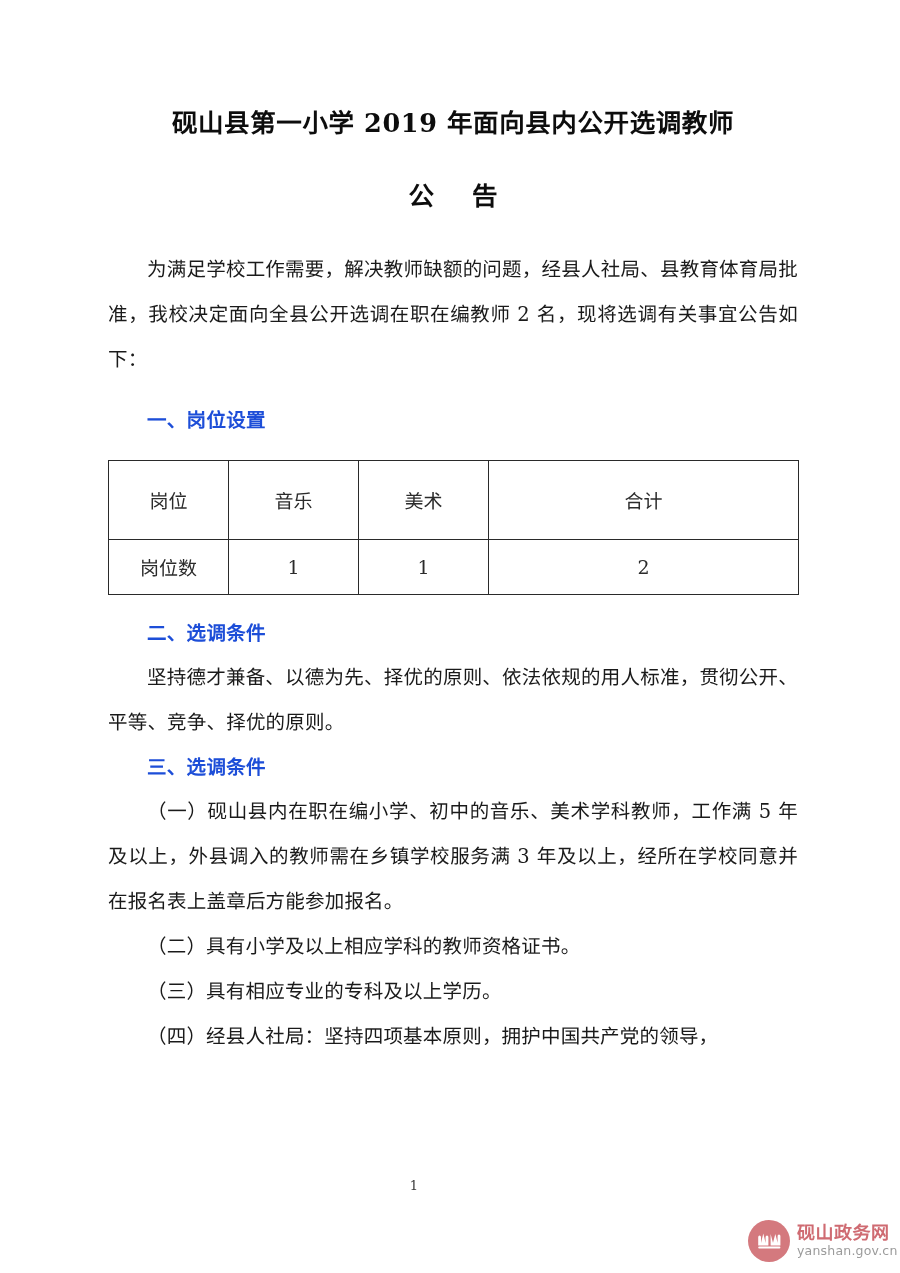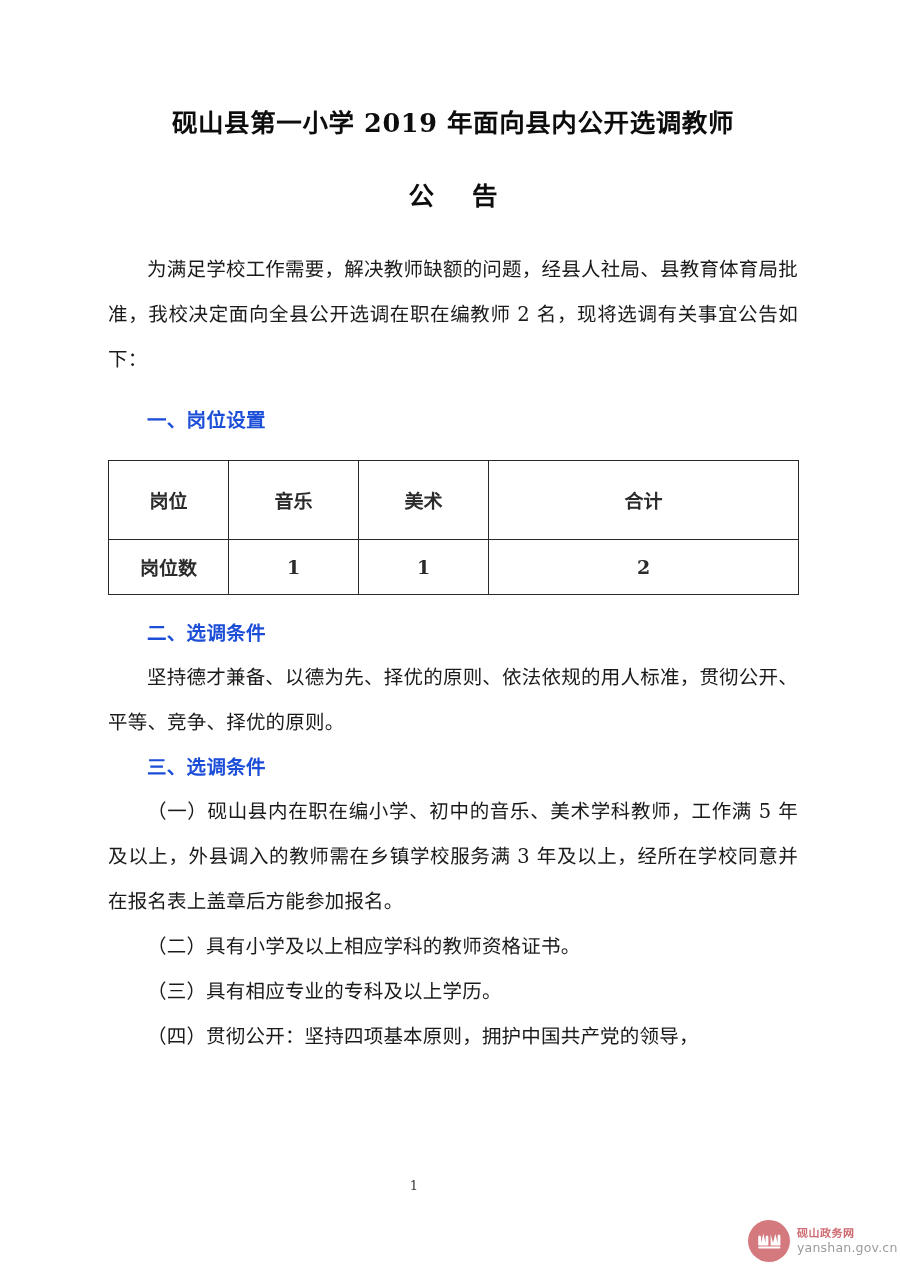--- a/index.html
+++ b/index.html
@@ -110,21 +110,20 @@
     margin-top: 18px;
     table-layout: fixed;
   }
   .post-table td {
     border: 1px solid #2a2a2a;
     text-align: center;
     vertical-align: middle;
     font-size: 19px;
     color: #2b2b2b;
     font-family: "DejaVu Serif", "Liberation Serif", serif;
-    font-weight: bold;
   }
   .post-table tr.row-head td { height: 76px; }
   .post-table tr.row-body td { height: 52px; }
   .post-table col.c0 { width: 120px; }
   .post-table col.c1 { width: 130px; }
   .post-table col.c2 { width: 130px; }
   .post-table col.c3 { width: 310px; }
 
   
   .page-number {
@@ -160,21 +159,21 @@
   .wm-logo svg { display: block; }
   .wm-text {
     display: flex;
     flex-direction: column;
     justify-content: center;
     line-height: 1;
   }
   .wm-title {
     font-family: "DejaVu Sans", "Liberation Sans", sans-serif;
     font-weight: 700;
-    font-size: 11px;
+    font-size: 18px;
     color: #cf6b72;
     letter-spacing: 0.5px;
   }
   .wm-url {
     font-family: "DejaVu Sans", "Liberation Sans", sans-serif;
     font-size: 12.5px;
     color: #9b9b9b;
     margin-top: 3px;
     letter-spacing: 0.2px;
   }
@@ -227,21 +226,21 @@
     <p class="para indent">坚持德才兼备、以德为先、择优的原则、依法依规的用人标准，贯彻公开、平等、竞争、择优的原则。</p>
 
     <h3 class="section-heading gap-small">三、选调条件</h3>
 
     <p class="para indent">（一）砚山县内在职在编小学、初中的音乐、美术学科教师，工作满 5 年及以上，外县调入的教师需在乡镇学校服务满 3 年及以上，经所在学校同意并在报名表上盖章后方能参加报名。</p>
 
     <p class="para indent">（二）具有小学及以上相应学科的教师资格证书。</p>
 
     <p class="para indent">（三）具有相应专业的专科及以上学历。</p>
 
-    <p class="para indent">（四）贯彻公开：坚持四项基本原则，拥护中国共产党的领导，</p>
+    <p class="para indent">（四）经县人社局：坚持四项基本原则，拥护中国共产党的领导，</p>
 
   </div>
 
   <div class="page-number">1</div>
 
   <div class="watermark">
     <div class="wm-logo">
       <svg width="26" height="20" viewBox="0 0 26 20" aria-hidden="true">
         <path d="M2.2 14.5 L2.2 6.2 Q2.2 4.6 3.6 4.6 Q5.0 4.6 5.0 6.2 L5.0 12.0
                  L7.3 2.6 L9.6 12.0 L9.6 6.2 Q9.6 4.6 11.0 4.6 Q12.4 4.6 12.4 6.2

